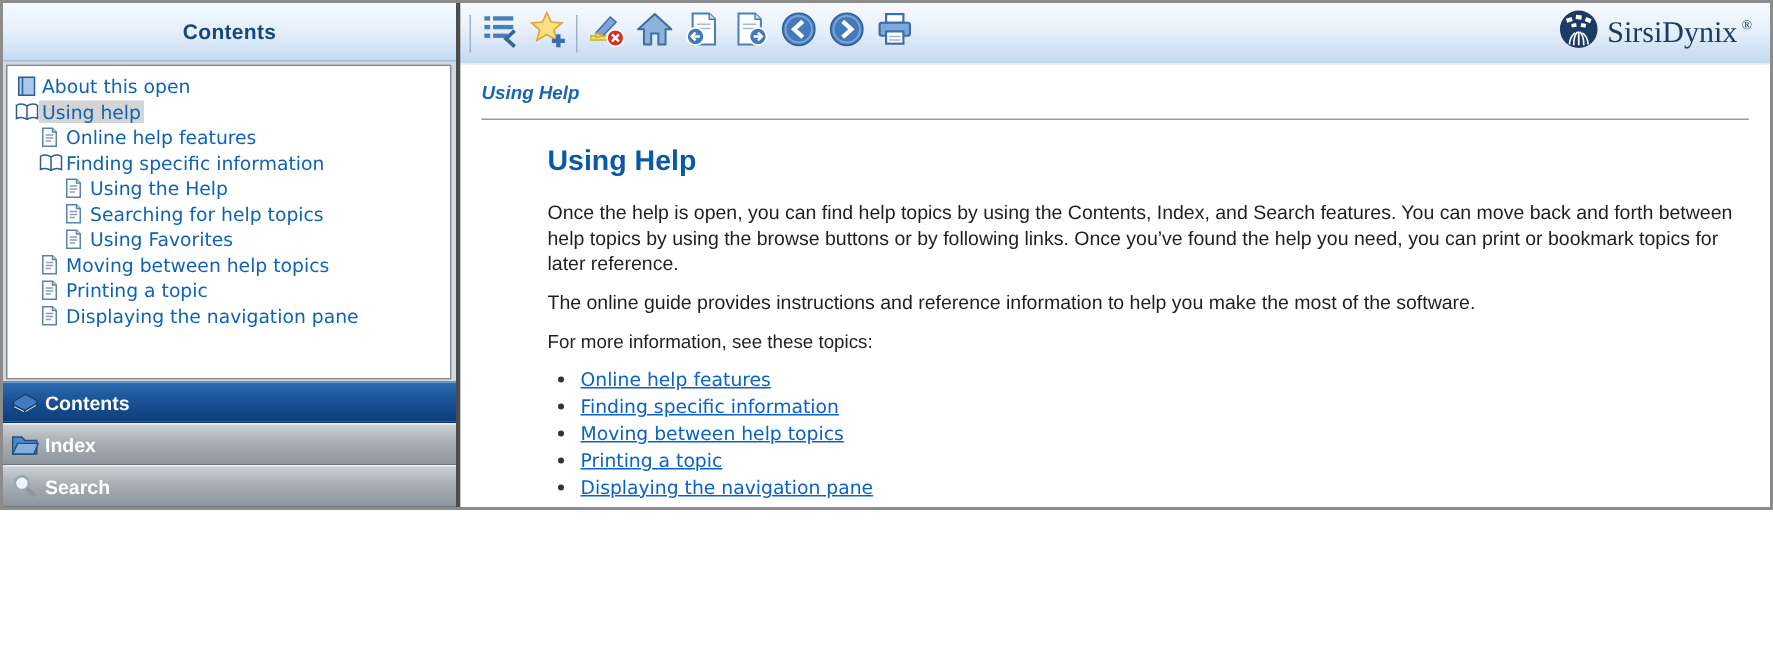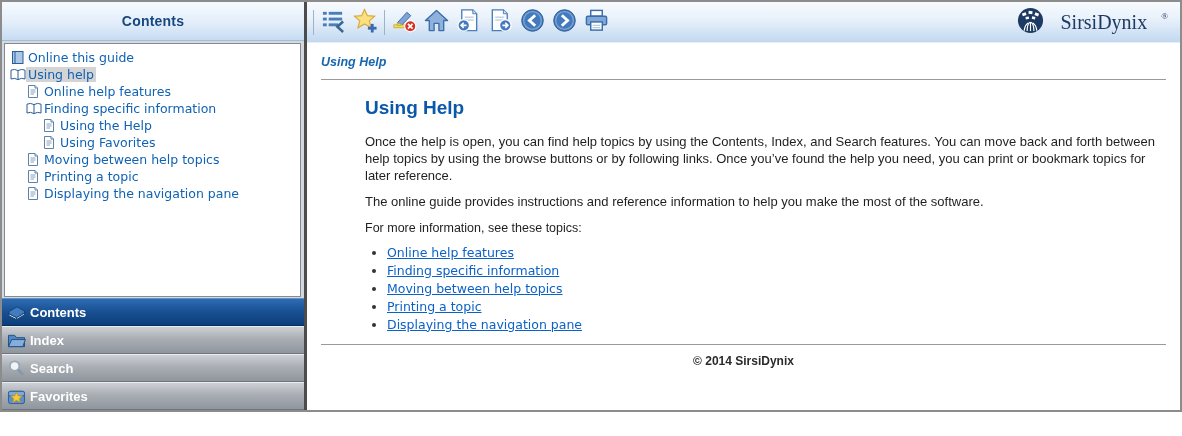--- a/index.html
+++ b/index.html
@@ -1,16 +1,16 @@
 <!DOCTYPE html>
 <html><head>
 <meta charset="utf-8">
 <style>
   html,body{margin:0;padding:0;background:#fff;overflow:hidden;}
-  .app{width:1182px;height:412px;box-sizing:border-box;border:2px solid #8c8c8c;
+  .app{width:1182px;height:340px;box-sizing:border-box;border:2px solid #8c8c8c;
        display:flex;font-family:"Liberation Sans",sans-serif;background:#cfd5da;}
   
   .sidebar{width:302px;flex:0 0 302px;display:flex;flex-direction:column;background:#d3d9de;min-width:0;}
   .sidebar-header{height:38px;flex:0 0 38px;background:linear-gradient(#f5fafe,#e3eefa 55%,#c6dcf3);
        border-bottom:1px solid #a6bcd4;display:flex;align-items:center;justify-content:center;}
   .sidebar-header span{color:#17477f;font-weight:bold;font-size:14px;letter-spacing:.2px;}
   .tree-panel{flex:1;margin:2px 3px 1px 2px;background:#fff;border:1px solid #848b93;
        overflow:hidden;padding:5px 2px 2px 3px;}
   .tree-item{display:flex;align-items:center;height:17px;cursor:pointer;white-space:nowrap;}
   .tree-item .ticon{width:16px;height:15px;flex:0 0 16px;display:inline-flex;align-items:center;}
@@ -28,21 +28,21 @@
   .acc-row .aicon{width:20px;height:18px;margin-right:3px;display:inline-flex;align-items:center;}
   
   .splitter{width:3px;flex:0 0 3px;background:#4c4c4c;cursor:col-resize;}
   
   .main{flex:1;display:flex;flex-direction:column;min-width:0;}
   .toolbar{height:40px;flex:0 0 40px;background:linear-gradient(#f8fbfe,#e7f0fa 45%,#c2d8f0);
        display:flex;align-items:center;padding:0 10px 0 3px;border-bottom:1px solid #e6edf5;}
   .tb-sep{width:1px;height:25px;background:#9db3cb;margin:0 3px;flex:0 0 1px;}
   .tb-btn{width:30px;height:30px;display:flex;align-items:center;justify-content:center;
        margin:0 1px;border-radius:3px;cursor:pointer;}
-  .logo{margin-left:auto;display:flex;align-items:center;gap:16px;}
+  .logo{margin-left:auto;display:flex;align-items:center;gap:5px;}
   .logo-text{font-family:"Liberation Serif",serif;font-size:20px;color:#1d3a63;}
   .logo-reg{font-family:"Liberation Serif",serif;font-size:9px;color:#1d3a63;vertical-align:top;
        position:relative;top:-6px;left:-2px;}
   .content{flex:1;background:#fff;overflow:hidden;padding:10px 8px 0 8px;color:#1f1f1f;}
   .breadcrumb{color:#1767b0;font-weight:bold;font-style:italic;font-size:12.5px;margin:2px 0 10px 6px;}
   .rule{border:none;border-top:1px solid #9a9a9a;margin:0 6px;}
   .topic{margin-left:50px;}
   .topic h1{font-size:19px;color:#0a58a8;font-weight:bold;margin:17px 0 15px 0;}
   .topic p{font-size:13px;line-height:1.3;margin:0 0 9px 0;}
   .topic p.wide{font-family:Liberation Sans, sans-serif;font-size:12.5px;}
@@ -61,21 +61,21 @@
       <span>Contents</span>
     </div>
     <div class="tree-panel" id="toc-tree">
         <div class="tree-item lv0">
           <span class="ticon">
             <svg width="15" height="15" viewBox="0 0 15 15">
               <rect x="2.5" y="1.5" width="10.5" height="12" fill="#a9c8ea" stroke="#2c5d94"></rect>
               <line x1="5" y1="1.5" x2="5" y2="13.5" stroke="#2c5d94"></line>
             </svg>
           </span>
-          <span class="tlabel">Online this guide</span>
+          <span class="tlabel">About this open</span>
         </div>
         <div class="tree-item lv0 selected">
           <span class="ticon">
             <svg width="16" height="15" viewBox="0 0 16 15">
               <path d="M1 3.2 Q4.5 1.4 8 3.6 Q11.5 1.4 15 3.2 L15 12 Q11.5 10.4 8 12.6 Q4.5 10.4 1 12 Z" fill="#fff" stroke="#2c5d94"></path>
               <line x1="8" y1="3.6" x2="8" y2="12.6" stroke="#2c5d94"></line>
             </svg>
           </span>
           <span class="tlabel">Using help</span>
         </div>
@@ -108,20 +108,34 @@
               <path d="M2.5 1.5 h6.5 l2.5 2.5 v9.5 h-9 z" fill="#fff" stroke="#5a82ab"></path>
               <path d="M9 1.5 v2.5 h2.5" fill="#dce8f4" stroke="#5a82ab"></path>
               <g stroke="#8aa0b8">
                 <line x1="4.5" y1="6" x2="9.5" y2="6"></line>
                 <line x1="4.5" y1="8" x2="9.5" y2="8"></line>
                 <line x1="4.5" y1="10" x2="8" y2="10"></line>
               </g>
             </svg>
           </span>
           <span class="tlabel">Using the Help</span>
+        </div>
+        <div class="tree-item lv2">
+          <span class="ticon">
+            <svg width="14" height="15" viewBox="0 0 14 15">
+              <path d="M2.5 1.5 h6.5 l2.5 2.5 v9.5 h-9 z" fill="#fff" stroke="#5a82ab"></path>
+              <path d="M9 1.5 v2.5 h2.5" fill="#dce8f4" stroke="#5a82ab"></path>
+              <g stroke="#8aa0b8">
+                <line x1="4.5" y1="6" x2="9.5" y2="6"></line>
+                <line x1="4.5" y1="8" x2="9.5" y2="8"></line>
+                <line x1="4.5" y1="10" x2="8" y2="10"></line>
+              </g>
+            </svg>
+          </span>
+          <span class="tlabel">Searching for help topics</span>
         </div>
         <div class="tree-item lv2">
           <span class="ticon">
             <svg width="14" height="15" viewBox="0 0 14 15">
               <path d="M2.5 1.5 h6.5 l2.5 2.5 v9.5 h-9 z" fill="#fff" stroke="#5a82ab"></path>
               <path d="M9 1.5 v2.5 h2.5" fill="#dce8f4" stroke="#5a82ab"></path>
               <g stroke="#8aa0b8">
                 <line x1="4.5" y1="6" x2="9.5" y2="6"></line>
                 <line x1="4.5" y1="8" x2="9.5" y2="8"></line>
                 <line x1="4.5" y1="10" x2="8" y2="10"></line>
@@ -194,30 +208,20 @@
           <span>Index</span>
         </div>
         <div class="acc-row">
           <span class="aicon">
             <svg width="19" height="18" viewBox="0 0 20 19">
               <circle cx="8" cy="7.5" r="5" fill="#eef4fa" stroke="#9aa7b5" stroke-width="2"></circle>
               <line x1="11.8" y1="11.3" x2="17" y2="16.5" stroke="#8a97a5" stroke-width="3"></line>
             </svg>
           </span>
           <span>Search</span>
-        </div>
-        <div class="acc-row">
-          <span class="aicon">
-            <svg width="19" height="17" viewBox="0 0 20 18">
-              <rect x="1.5" y="3.5" width="17" height="13" rx="2" fill="#5b8fcb" stroke="#2c5d94"></rect>
-              <rect x="1.5" y="3.5" width="17" height="5" rx="2" fill="#7fa9d9" stroke="#2c5d94"></rect>
-              <path d="M10 4.5 L11.8 8.2 L16 8.6 L12.9 11.3 L13.9 15.3 L10 13.1 L6.1 15.3 L7.1 11.3 L4 8.6 L8.2 8.2 Z" fill="#f5c93c" stroke="#c59a27"></path>
-            </svg>
-          </span>
-          <span>Favorites</span>
         </div>
       </div>
   </div>
 
   <div class="splitter"></div>
 
   <div class="main">
     <div class="toolbar" id="toolbar">
 
       <div class="tb-sep"></div>

